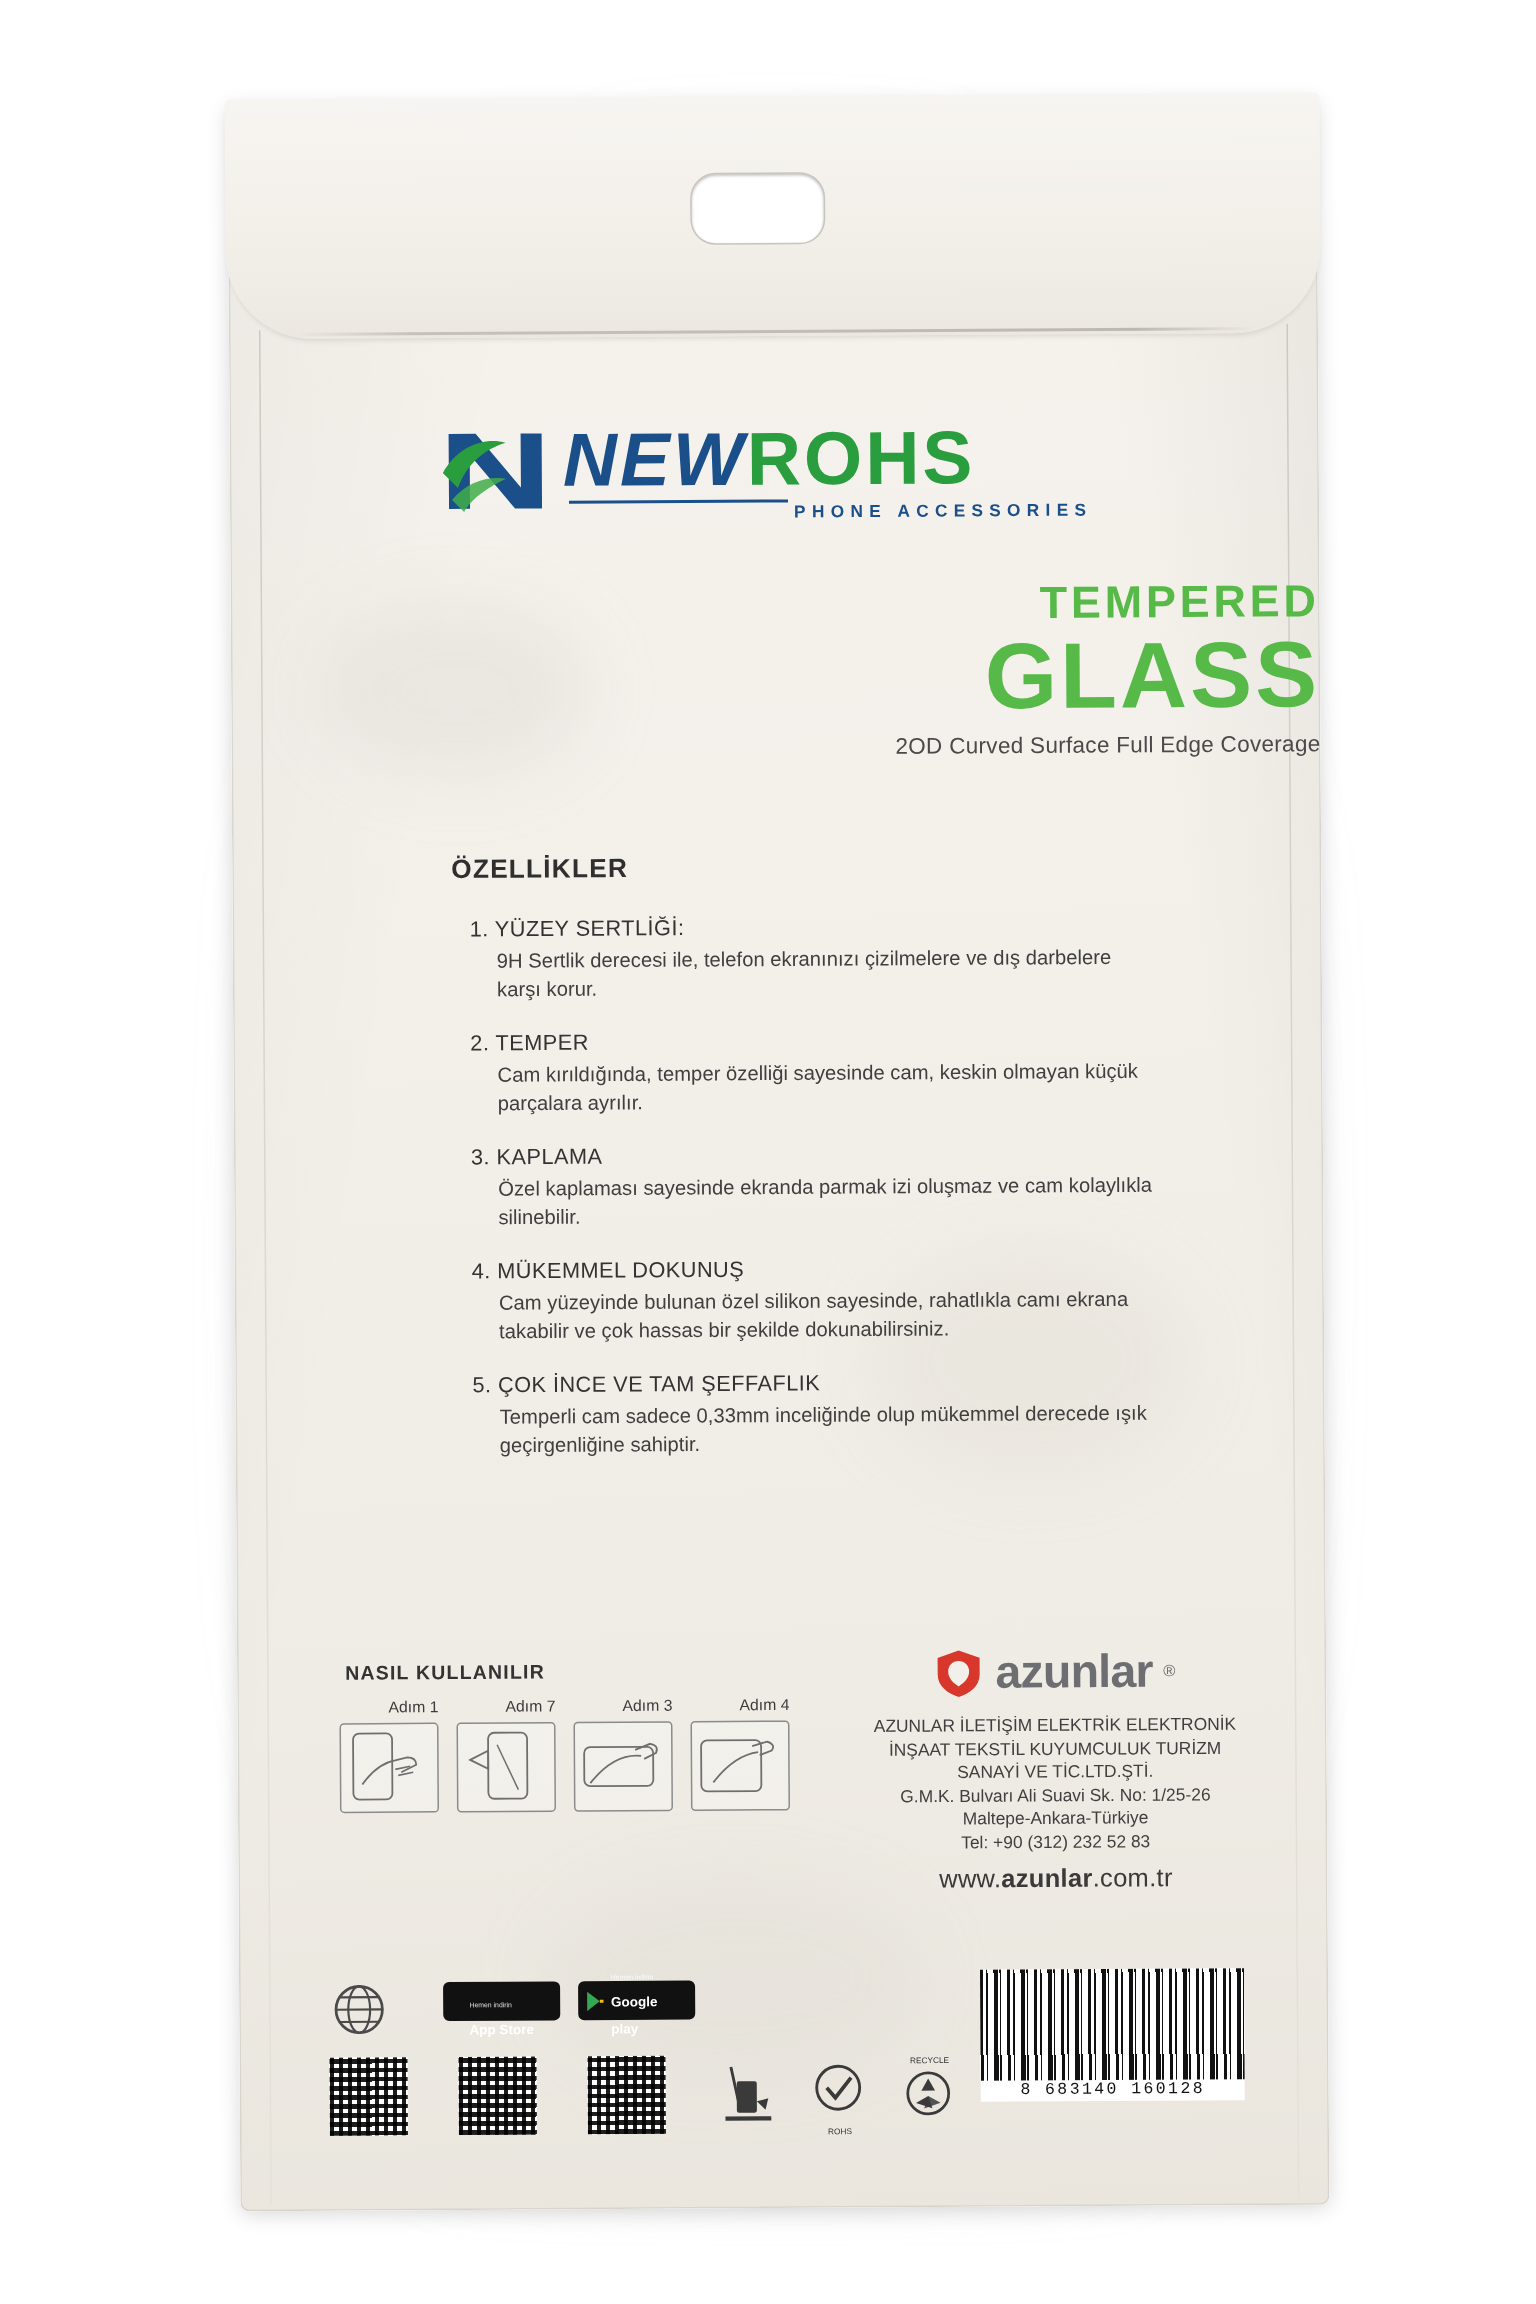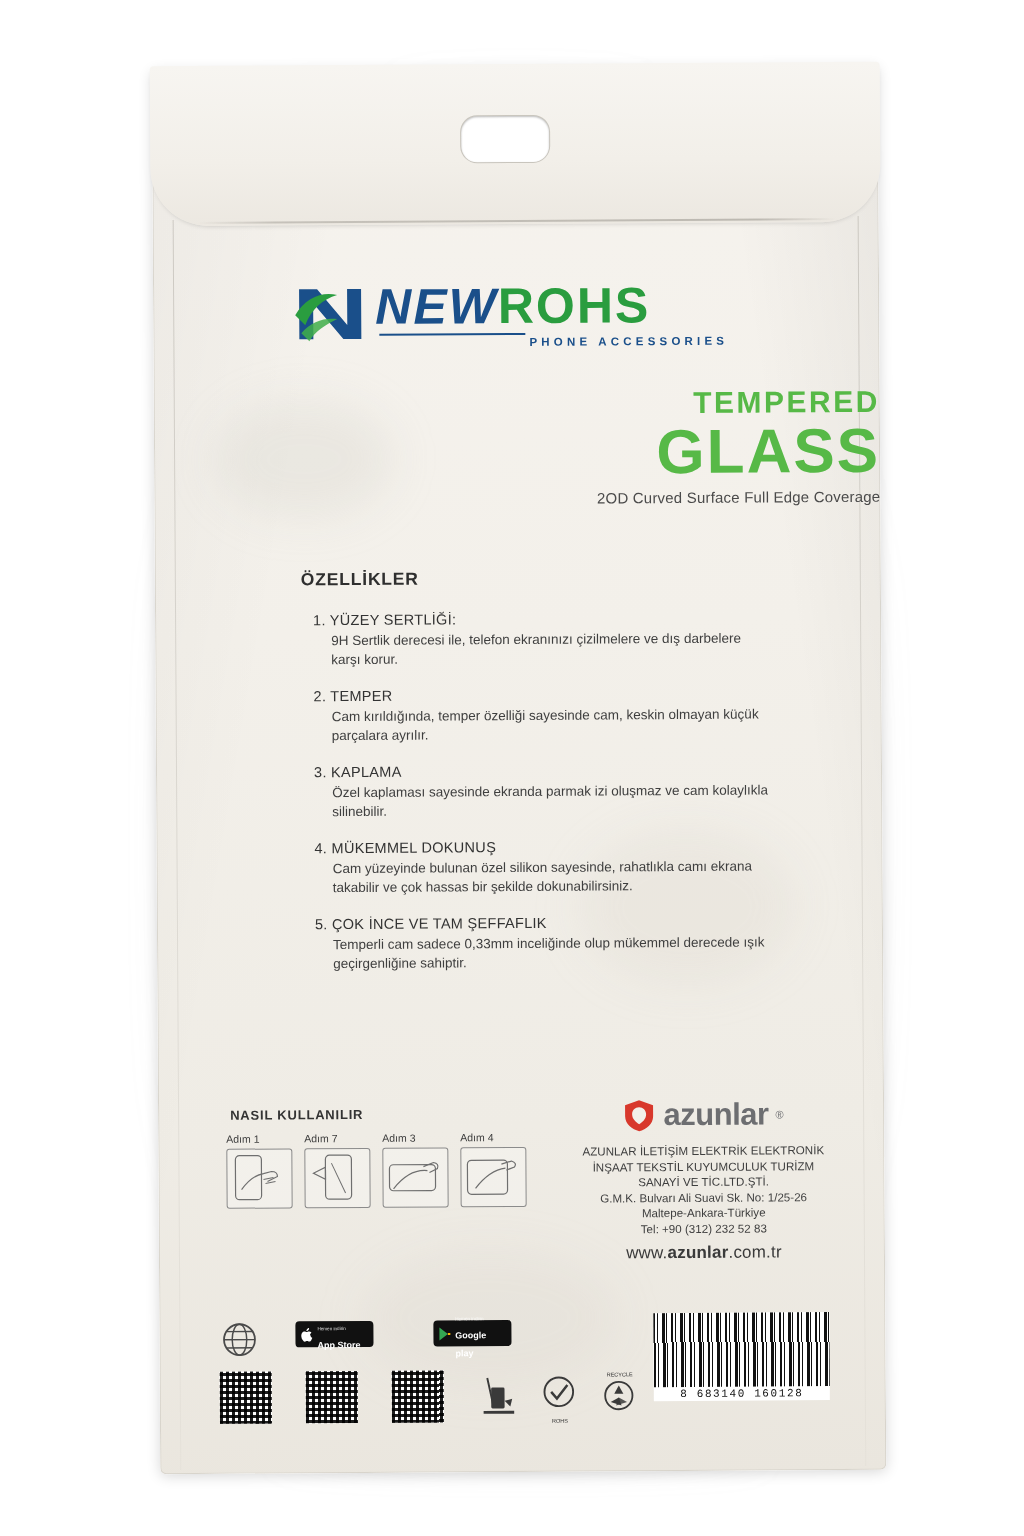--- a/index.html
+++ b/index.html
@@ -194,21 +194,21 @@
   }
   .howto-title {
     font-size: 13px;
     font-weight: 700;
     letter-spacing: 0.8px;
     color: #333;
     margin-bottom: 10px;
     padding-left: 4px;
   }
   .steps { display: flex; gap: 12px; }
-  .step { width: 68px; }
+  .step { width: 68px; text-align: right; }
   .step-label {
     font-size: 10.5px;
     color: #3b3b3b;
     margin-bottom: 4px;
   }
   .step-box {
     width: 64px; height: 58px;
     border: 1px solid #8b8b8b;
     border-radius: 3px;
     position: relative;
@@ -454,32 +454,32 @@
             <circle cx="22" cy="22" r="17" fill="none" stroke="#4a4a4a" stroke-width="2"></circle>
             <ellipse cx="22" cy="22" rx="8" ry="17" fill="none" stroke="#4a4a4a" stroke-width="1.6"></ellipse>
             <path d="M5 22 H39 M8 13 H36 M8 31 H36" stroke="#4a4a4a" stroke-width="1.6"></path>
           </svg>
         </div>
 
         <div class="qr" style="left:0px;top:64px;"></div>
         <div class="qr" style="left:86px;top:64px;"></div>
         <div class="qr" style="left:172px;top:64px;"></div>
 
-        <div class="store-badge" style="left:76px;top:14px;">
+        <div class="store-badge" style="left:76px;top:14px;flex-direction:column;">
           <svg width="13" height="15" viewBox="0 0 13 15">
             <path d="M9.6 7.9c0-1.6 1.3-2.3 1.4-2.4-0.8-1.1-1.9-1.3-2.3-1.3-1-0.1-2 0.6-2.5 0.6s-1.3-0.6-2.1-0.6c-1.1 0-2.1 0.6-2.7 1.6C0.2 7.9 1 11 2.2 12.7c0.6 0.8 1.3 1.8 2.2 1.7 0.9 0 1.2-0.6 2.2-0.6s1.3 0.6 2.2 0.5c0.9 0 1.5-0.8 2.1-1.7 0.7-1 0.9-1.9 0.9-2-0.0-0.0-1.8-0.7-1.8-2.7z" fill="#fff"></path>
             <path d="M8 2.8c0.5-0.6 0.8-1.4 0.7-2.2-0.7 0-1.5 0.5-2 1.1-0.4 0.5-0.8 1.3-0.7 2.1 0.8 0.1 1.5-0.4 2-1z" fill="#fff"></path>
           </svg>
           <span>
             <span class="sb-small">Hemen indirin</span><br>
             <span class="sb-big">App Store</span>
           </span>
         </div>
 
-        <div class="store-badge" style="left:166px;top:14px;margin-left:48px;">
+        <div class="store-badge" style="left:166px;top:14px;">
           <svg width="13" height="15" viewBox="0 0 13 15">
             <path d="M1 1 L9.5 7.5 L1 14 Z" fill="#34a853"></path>
             <path d="M1 1 L9.5 7.5 L1 14 Z" fill="none"></path>
             <path d="M9.5 7.5 L12 7.5" stroke="#fbbc04" stroke-width="2"></path>
           </svg>
           <span>
             <span class="sb-small">Hemen indirin</span><br>
             <span class="sb-big">Google play</span>
           </span>
         </div>

